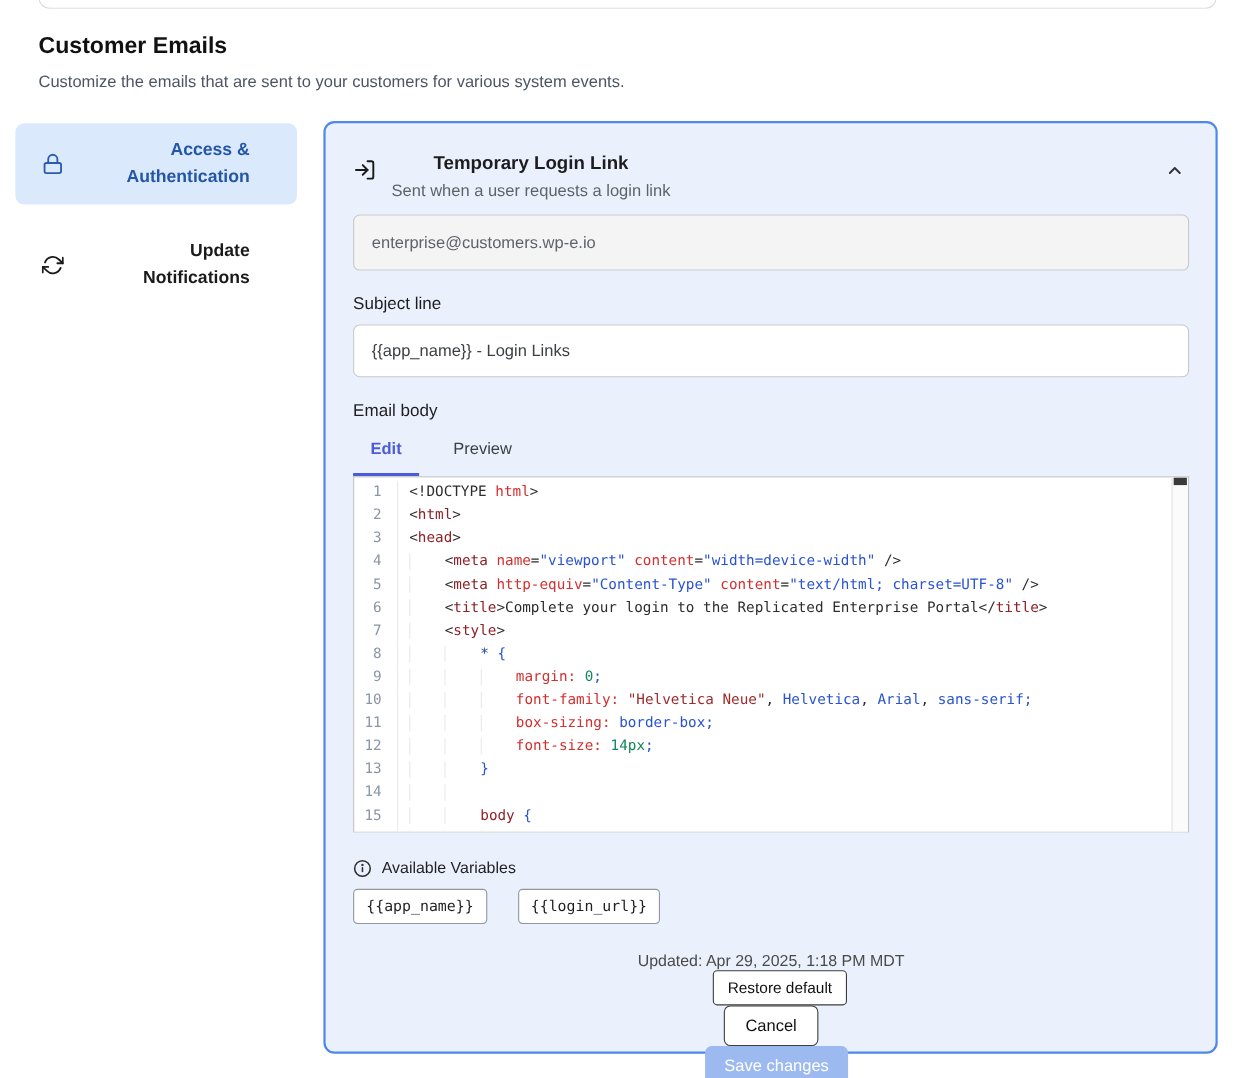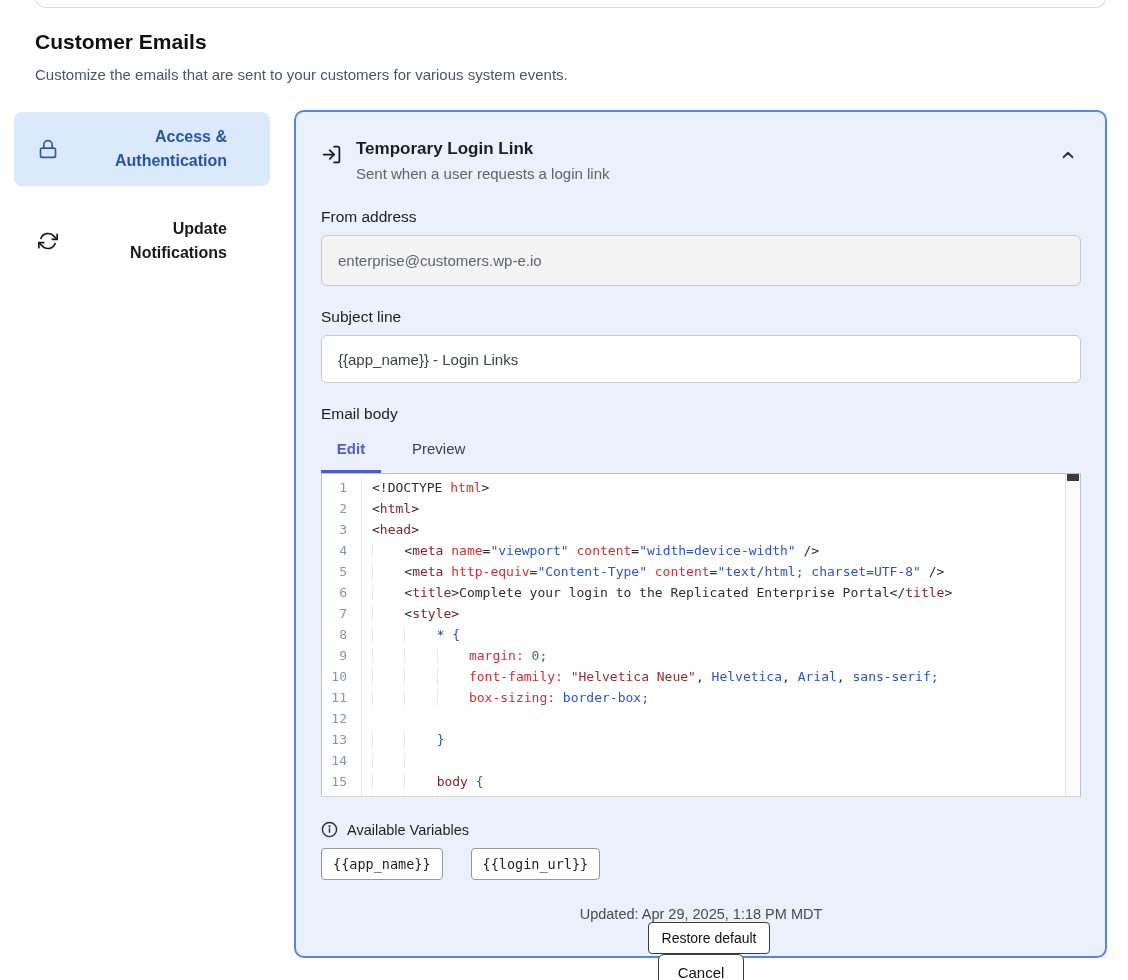--- a/index.html
+++ b/index.html
@@ -21,21 +21,21 @@
   .side-item.active { background:#dbe9fd; padding-top:13px; padding-bottom:13px; }
   .side-item + .side-item { margin-top:19px; }
   .side-label { font-size:16px; font-weight:600; line-height:24px; color:#1a1a1a; max-width:150px; }
   .side-item.active .side-label { color:#2456a8; }
   .side-icon { display:flex; align-items:center; }
 
   
   .panel { position:absolute; left:294px; top:110px; width:813px; height:848px;
     background:#eaf1fd; border:2px solid #4e88ea; border-radius:10px;
     padding:24px 24px 0 25px; }
-  .panel-header { display:flex; align-items:flex-start; }
+  .panel-header { display:flex; align-items:flex-start;text-align:center; }
   .panel-header-icon { margin-top:8px; margin-right:14px; display:flex; }
   .panel-title { font-size:17px; font-weight:700; color:#1d1d1f; line-height:26px; }
   .panel-subtitle { font-size:15px; color:#5f6368; line-height:24px; }
   .collapse-btn { margin-left:auto; margin-top:6px; background:none; border:none; cursor:pointer; padding:4px; }
 
   .field-label { margin-top:22px; font-size:15.5px; font-weight:500; color:#1d1d1f; }
   .text-input { display:block; margin-top:9px; width:100%; height:51px; border:1px solid #c9c9c9;
     border-radius:6px; padding:0 16px; font-size:15px; font-family:"Liberation Sans", sans-serif; }
   .text-input.readonly { background:#f4f4f4; color:#5f6368; }
   .text-input.editable { background:#ffffff; color:#3c4043; height:48px; }
@@ -133,21 +133,20 @@
       </div>
       <button class="collapse-btn">
         <span>
           <svg width="18" height="18" viewBox="0 0 24 24" fill="none" stroke="#333" stroke-width="2.4" stroke-linecap="round" stroke-linejoin="round">
               <polyline points="6 15 12 9 18 15"></polyline>
             </svg>
         </span>
       </button>
     </div>
 
-    <div class="field-label">From address</div>
     <input class="text-input readonly" disabled="" value="enterprise@customers.wp-e.io" style="">
 
     <div class="field-label">Subject line</div>
     <input class="text-input editable" value="{{app_name}} - Login Links" style="">
 
     <div class="field-label">Email body</div>
 
     <div class="tabs">
       <button class="tab active">Edit</button>
       <button class="tab inactive">Preview</button>
@@ -161,21 +160,21 @@
             <div class="cl"><span class="ln">2</span><span class="code"><span class="tk-pun">&lt;</span><span class="tk-tag">html</span><span class="tk-pun">&gt;</span></span></div>
             <div class="cl"><span class="ln">3</span><span class="code"><span class="tk-pun">&lt;</span><span class="tk-tag">head</span><span class="tk-pun">&gt;</span></span></div>
             <div class="cl"><span class="ln">4</span><span class="code"><span class="ig">    </span><span class="tk-pun">&lt;</span><span class="tk-tag">meta</span><span class="tk-pun"> </span><span class="tk-attr">name</span><span class="tk-pun">=</span><span class="tk-str">"viewport"</span><span class="tk-pun"> </span><span class="tk-attr">content</span><span class="tk-pun">=</span><span class="tk-str">"width=device-width"</span><span class="tk-pun"> /&gt;</span></span></div>
             <div class="cl"><span class="ln">5</span><span class="code"><span class="ig">    </span><span class="tk-pun">&lt;</span><span class="tk-tag">meta</span><span class="tk-pun"> </span><span class="tk-attr">http-equiv</span><span class="tk-pun">=</span><span class="tk-str">"Content-Type"</span><span class="tk-pun"> </span><span class="tk-attr">content</span><span class="tk-pun">=</span><span class="tk-str">"text/html; charset=UTF-8"</span><span class="tk-pun"> /&gt;</span></span></div>
             <div class="cl"><span class="ln">6</span><span class="code"><span class="ig">    </span><span class="tk-pun">&lt;</span><span class="tk-tag">title</span><span class="tk-pun">&gt;</span><span class="tk-txt">Complete your login to the Replicated Enterprise Portal</span><span class="tk-pun">&lt;/</span><span class="tk-tag">title</span><span class="tk-pun">&gt;</span></span></div>
             <div class="cl"><span class="ln">7</span><span class="code"><span class="ig">    </span><span class="tk-pun">&lt;</span><span class="tk-tag">style</span><span class="tk-pun">&gt;</span></span></div>
             <div class="cl"><span class="ln">8</span><span class="code"><span class="ig">    </span><span class="ig">    </span><span class="tk-sel">*</span><span class="tk-pun"> </span><span class="tk-brace">{</span></span></div>
             <div class="cl"><span class="ln">9</span><span class="code"><span class="ig">    </span><span class="ig">    </span><span class="ig">    </span><span class="tk-prop">margin:</span><span class="tk-pun"> </span><span class="tk-num">0</span><span class="tk-brace">;</span></span></div>
             <div class="cl"><span class="ln">10</span><span class="code"><span class="ig">    </span><span class="ig">    </span><span class="ig">    </span><span class="tk-prop">font-family:</span><span class="tk-pun"> </span><span class="tk-cssstr">"Helvetica Neue"</span><span class="tk-pun">, </span><span class="tk-kw">Helvetica</span><span class="tk-pun">, </span><span class="tk-kw">Arial</span><span class="tk-pun">, </span><span class="tk-kw">sans-serif</span><span class="tk-brace">;</span></span></div>
             <div class="cl"><span class="ln">11</span><span class="code"><span class="ig">    </span><span class="ig">    </span><span class="ig">    </span><span class="tk-prop">box-sizing:</span><span class="tk-pun"> </span><span class="tk-kw">border-box</span><span class="tk-brace">;</span></span></div>
-            <div class="cl"><span class="ln">12</span></div>
+            <div class="cl"><span class="ln">12</span><span class="code"><span class="ig">    </span><span class="ig">    </span><span class="ig">    </span><span class="tk-prop">font-size:</span><span class="tk-pun"> </span><span class="tk-num">14px</span><span class="tk-brace">;</span></span></div>
             <div class="cl"><span class="ln">13</span><span class="code"><span class="ig">    </span><span class="ig">    </span><span class="tk-brace">}</span></span></div>
             <div class="cl"><span class="ln">14</span><span class="code"><span class="ig">    </span><span class="ig">    </span></span></div>
             <div class="cl"><span class="ln">15</span><span class="code"><span class="ig">    </span><span class="ig">    </span><span class="tk-tag">body</span><span class="tk-pun"> </span><span class="tk-brace">{</span></span></div>
             <div class="cl"><span class="ln">16</span><span class="code"><span class="ig">    </span><span class="ig">    </span><span class="ig">    </span><span class="tk-prop">background-color:</span><span class="tk-pun"> </span><span class="tk-kw">#f6f9fc</span><span class="tk-brace">;</span></span></div>
           </div>
         <div class="scroll-track">
           <div class="scroll-thumb"></div>
         </div>
       </div>
     </div>

